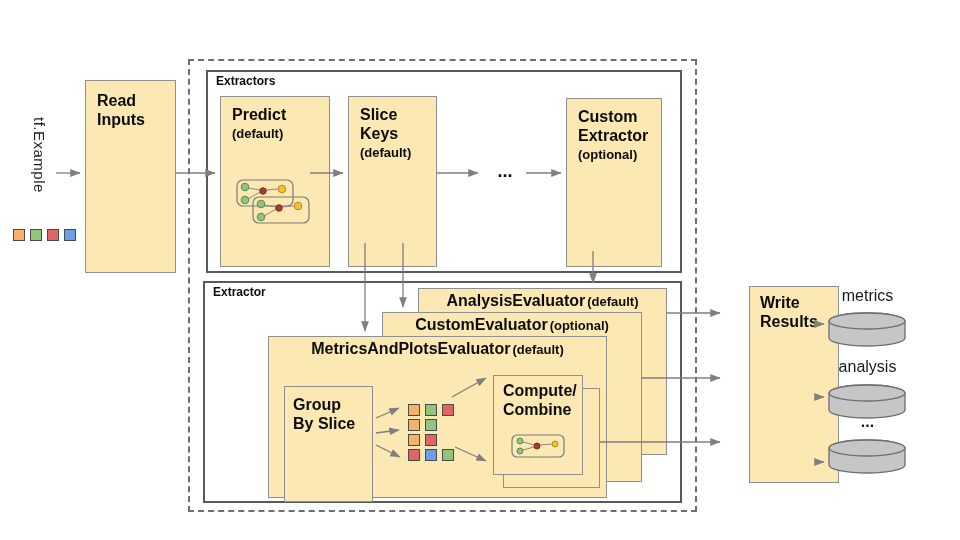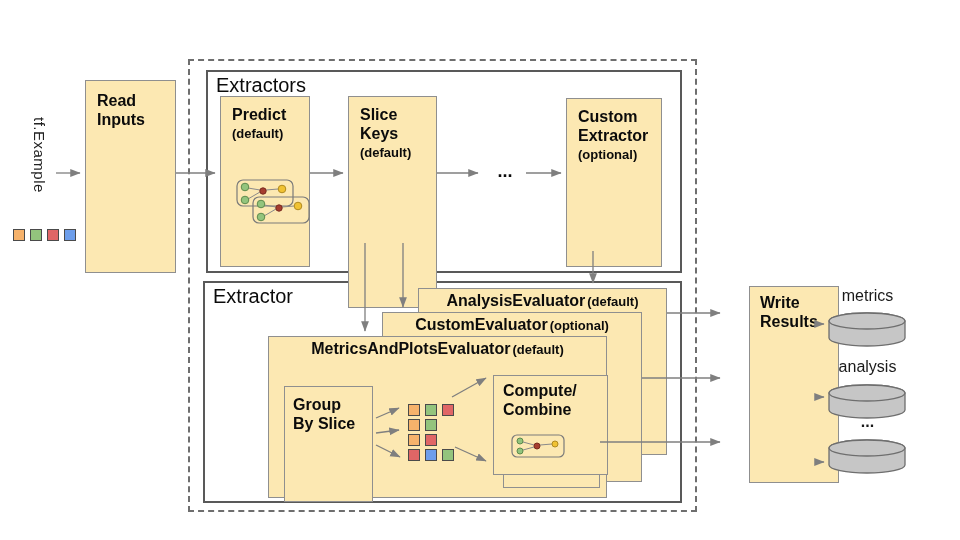--- a/index.html
+++ b/index.html
@@ -18,21 +18,21 @@
   }
   .dashed{
     position:absolute;border:2px dashed #6e6e6e;box-sizing:border-box;z-index:0;
   }
   .box-title{
     font-size:16px;font-weight:bold;line-height:1.18;white-space:pre-line;color:#0b0b0b;
   }
   .qual{font-size:13px;font-weight:bold;line-height:1.2;color:#0b0b0b;}
   .pad{padding:9px 4px 0 11px;}
   .section-label{
-    position:absolute;top:2px;left:8px;font-size:20px;font-weight:normal;color:#0b0b0b;
+    position:absolute;top:2px;left:8px;font-size:12px;font-weight:bold;color:#0b0b0b;
   }
   .pipeline-title{font-size:16px;font-weight:bold;color:#0b0b0b;}
   .stack-title{
     text-align:center;padding-top:3px;font-size:16px;font-weight:bold;white-space:nowrap;color:#0b0b0b;
   }
   .stack-title .qual{font-size:13px;margin-left:2px;}
   .vlabel{
     writing-mode:vertical-rl;font-size:15px;color:#222;letter-spacing:0.5px;
   }
   .ellipsis{font-size:18px;font-weight:bold;text-align:center;color:#0b0b0b;}
@@ -63,26 +63,26 @@
     <div class="box-title pad" style="padding-top:11px;">Read
 Inputs</div>
   </div>
 
   <div class="dashed" style="left:188px;top:59px;width:509px;height:453px;"></div>
 
   <div class="section" style="left:206px;top:70px;width:476px;height:203px;">
     <div class="section-label">Extractors</div>
   </div>
 
-  <div class="tan" style="left:220px;top:96px;width:90px;height:171px;">
+  <div class="tan" style="left:220px;top:96px;width:110px;height:171px;">
     <div class="box-title pad">Predict</div>
     <div class="qual pad" style="padding-top:1px;">(default)</div>
   </div>
 
-  <div class="tan" style="left:348px;top:96px;width:89px;height:212px;">
+  <div class="tan" style="left:348px;top:96px;width:89px;height:171px;">
     <div class="box-title pad">Slice
 Keys</div>
     <div class="qual pad" style="padding-top:1px;">(default)</div>
   </div>
 
   <div class="abs ellipsis" style="left:483px;top:161px;width:44px;">...</div>
 
   <div class="tan" style="left:566px;top:98px;width:96px;height:169px;">
     <div class="box-title pad">Custom
 Extractor</div>
@@ -125,21 +125,21 @@
         <div class="sq" style="background: rgb(224, 102, 102);"></div>
       </div>
       <div class="sq-row">
         <div class="sq" style="background: rgb(224, 102, 102);"></div>
         <div class="sq" style="background: rgb(109, 158, 235);"></div>
         <div class="sq" style="background: rgb(147, 196, 125);"></div>
       </div>
     </div>
 
   <div class="tan z6" style="left:503px;top:388px;width:97px;height:100px;"></div>
-  <div class="tan z7" style="left:493px;top:375px;width:115px;height:100px;">
+  <div class="tan z7" style="left:493px;top:375px;width:90px;height:100px;">
     <div class="box-title pad" style="padding-left:9px;padding-top:6px;">Compute/
 Combine</div>
   </div>
 
   <div class="tan" style="left:725px;top:286px;width:90px;height:197px;margin-left:24px;">
     <div class="box-title pad" style="padding-top:7px;padding-left:10px;">Write
 Results</div>
   </div>
 
   <div class="abs out-label" style="left:820px;top:287px;width:95px;">metrics</div>

